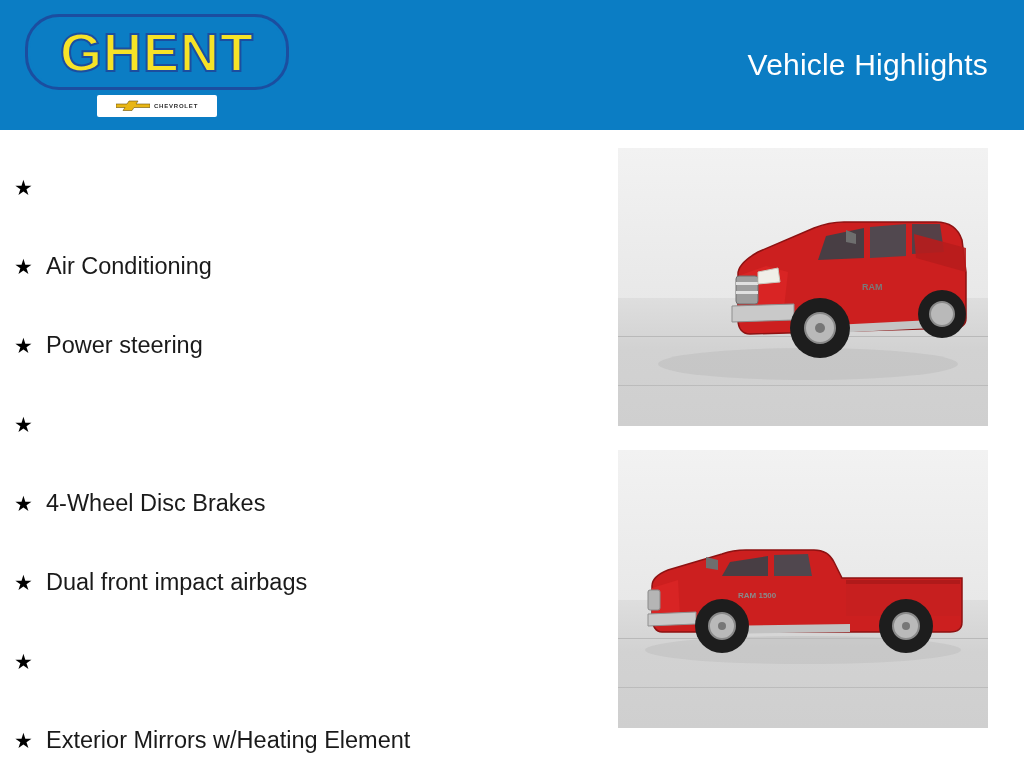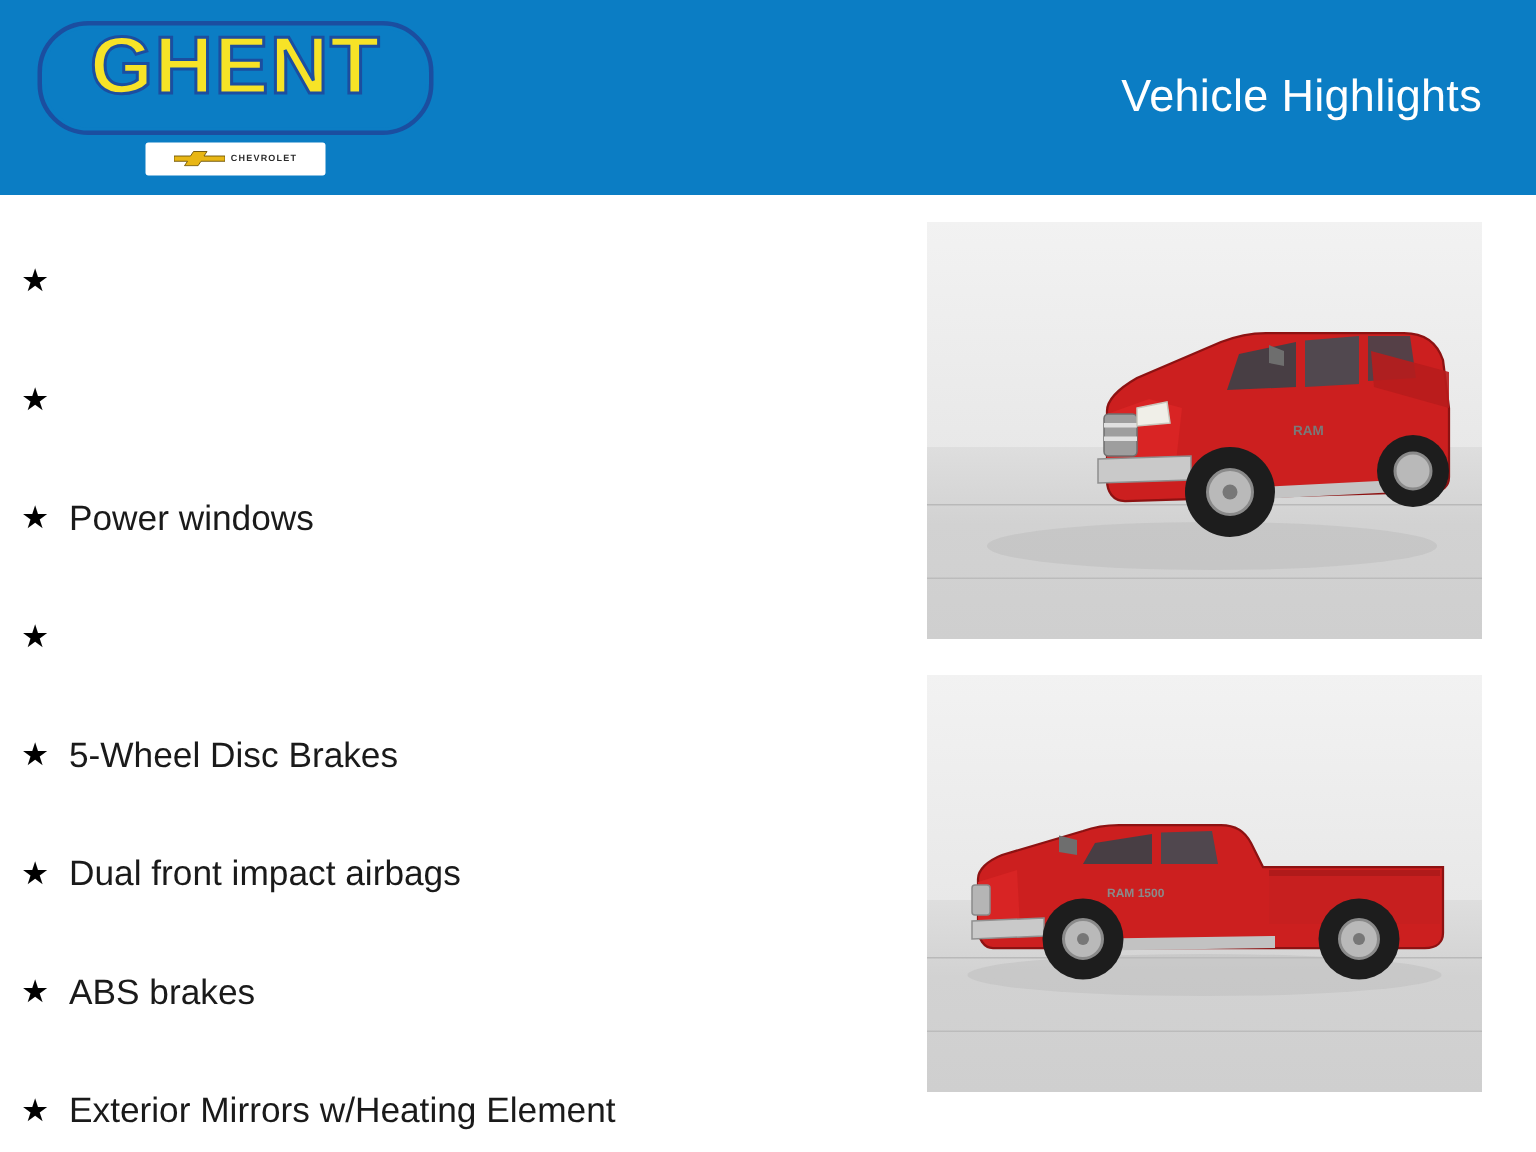--- a/index.html
+++ b/index.html
@@ -45,21 +45,21 @@
   }
   .logo-pill {
     position: relative;
     width: 258px;
     height: 70px;
     border-radius: 34px;
     background: #0b7dc4;
     border: 3px solid #1b4ea0;
     box-shadow: inset 0 0 0 2px #0b7dc4;
     display: flex;
-    align-items: flex-start;
+    align-items: center;
     justify-content: center;
   }
   .logo-text {
     font-family: "Liberation Sans", sans-serif;
     font-weight: bold;
     font-size: 54px;
     letter-spacing: 1px;
     color: #f7e327;
     -webkit-text-stroke: 2px #1b4ea0;
     line-height: 1;
@@ -202,39 +202,39 @@
   </div>
 
   <div class="content">
 
     <div class="features">
       <div class="feature">
         <span class="star">★</span>
       </div>
       <div class="feature">
         <span class="star">★</span>
-      </div>
-      <div class="feature">
-        <span class="star">★</span>
-        <span class="feature-label">Power windows</span>
-      </div>
-      <div class="feature">
-        <span class="star">★</span>
-      </div>
-      <div class="feature">
-        <span class="star">★</span>
-        <span class="feature-label">5-Wheel Disc Brakes</span>
+        <span class="feature-label">Air Conditioning</span>
+      </div>
+      <div class="feature">
+        <span class="star">★</span>
+        <span class="feature-label">Power steering</span>
+      </div>
+      <div class="feature">
+        <span class="star">★</span>
+      </div>
+      <div class="feature">
+        <span class="star">★</span>
+        <span class="feature-label">4-Wheel Disc Brakes</span>
       </div>
       <div class="feature">
         <span class="star">★</span>
         <span class="feature-label">Dual front impact airbags</span>
       </div>
       <div class="feature">
         <span class="star">★</span>
-        <span class="feature-label">ABS brakes</span>
       </div>
       <div class="feature">
         <span class="star">★</span>
         <span class="feature-label">Exterior Mirrors w/Heating Element</span>
       </div>
     </div>
 
     <div class="photos">
 
       <div class="photo">

